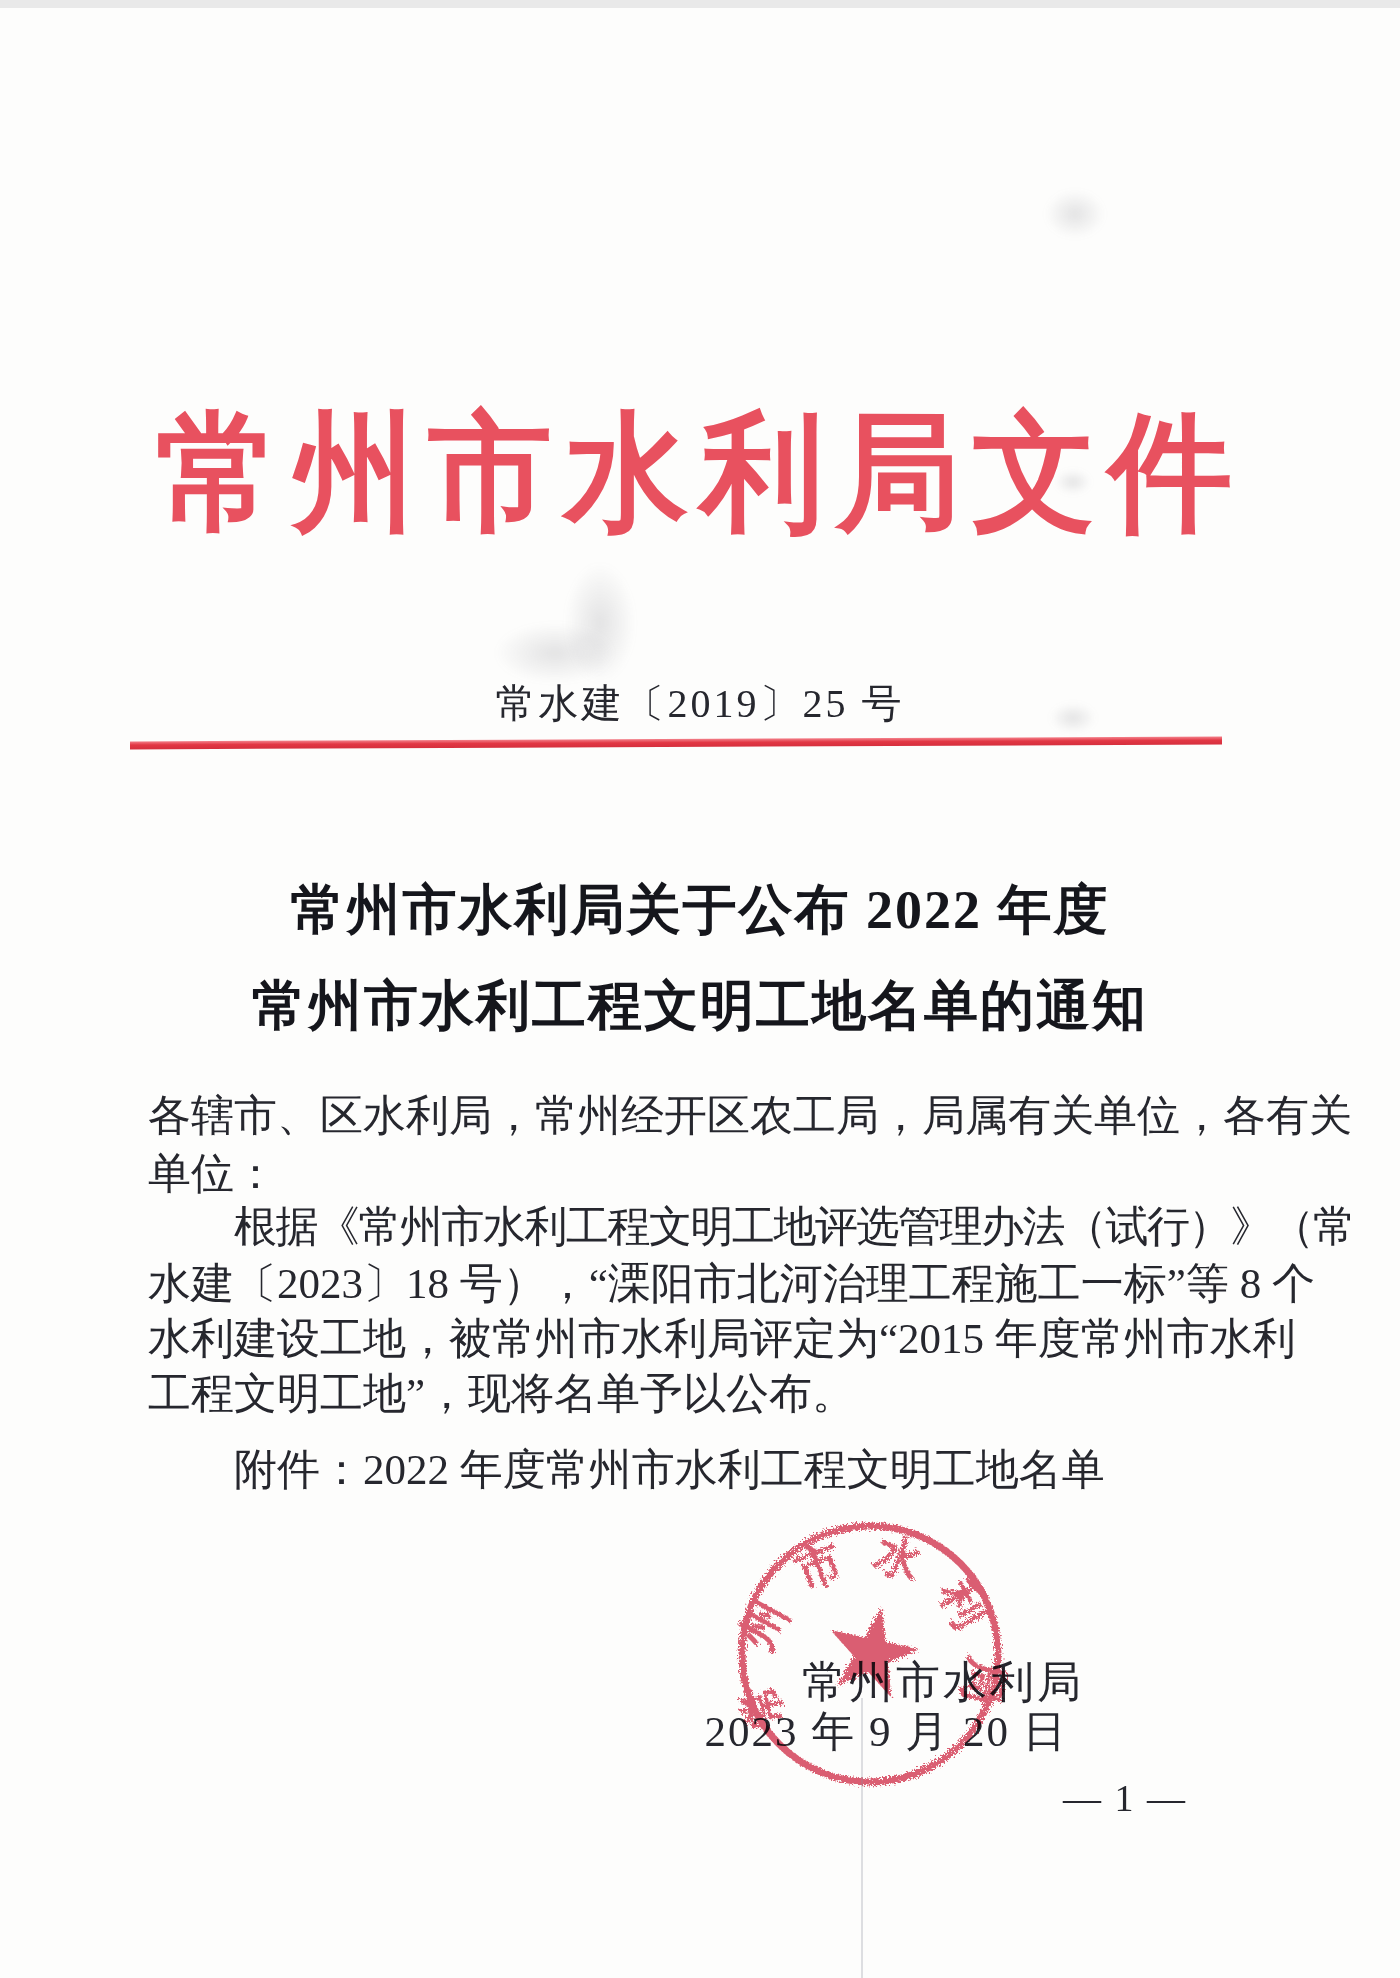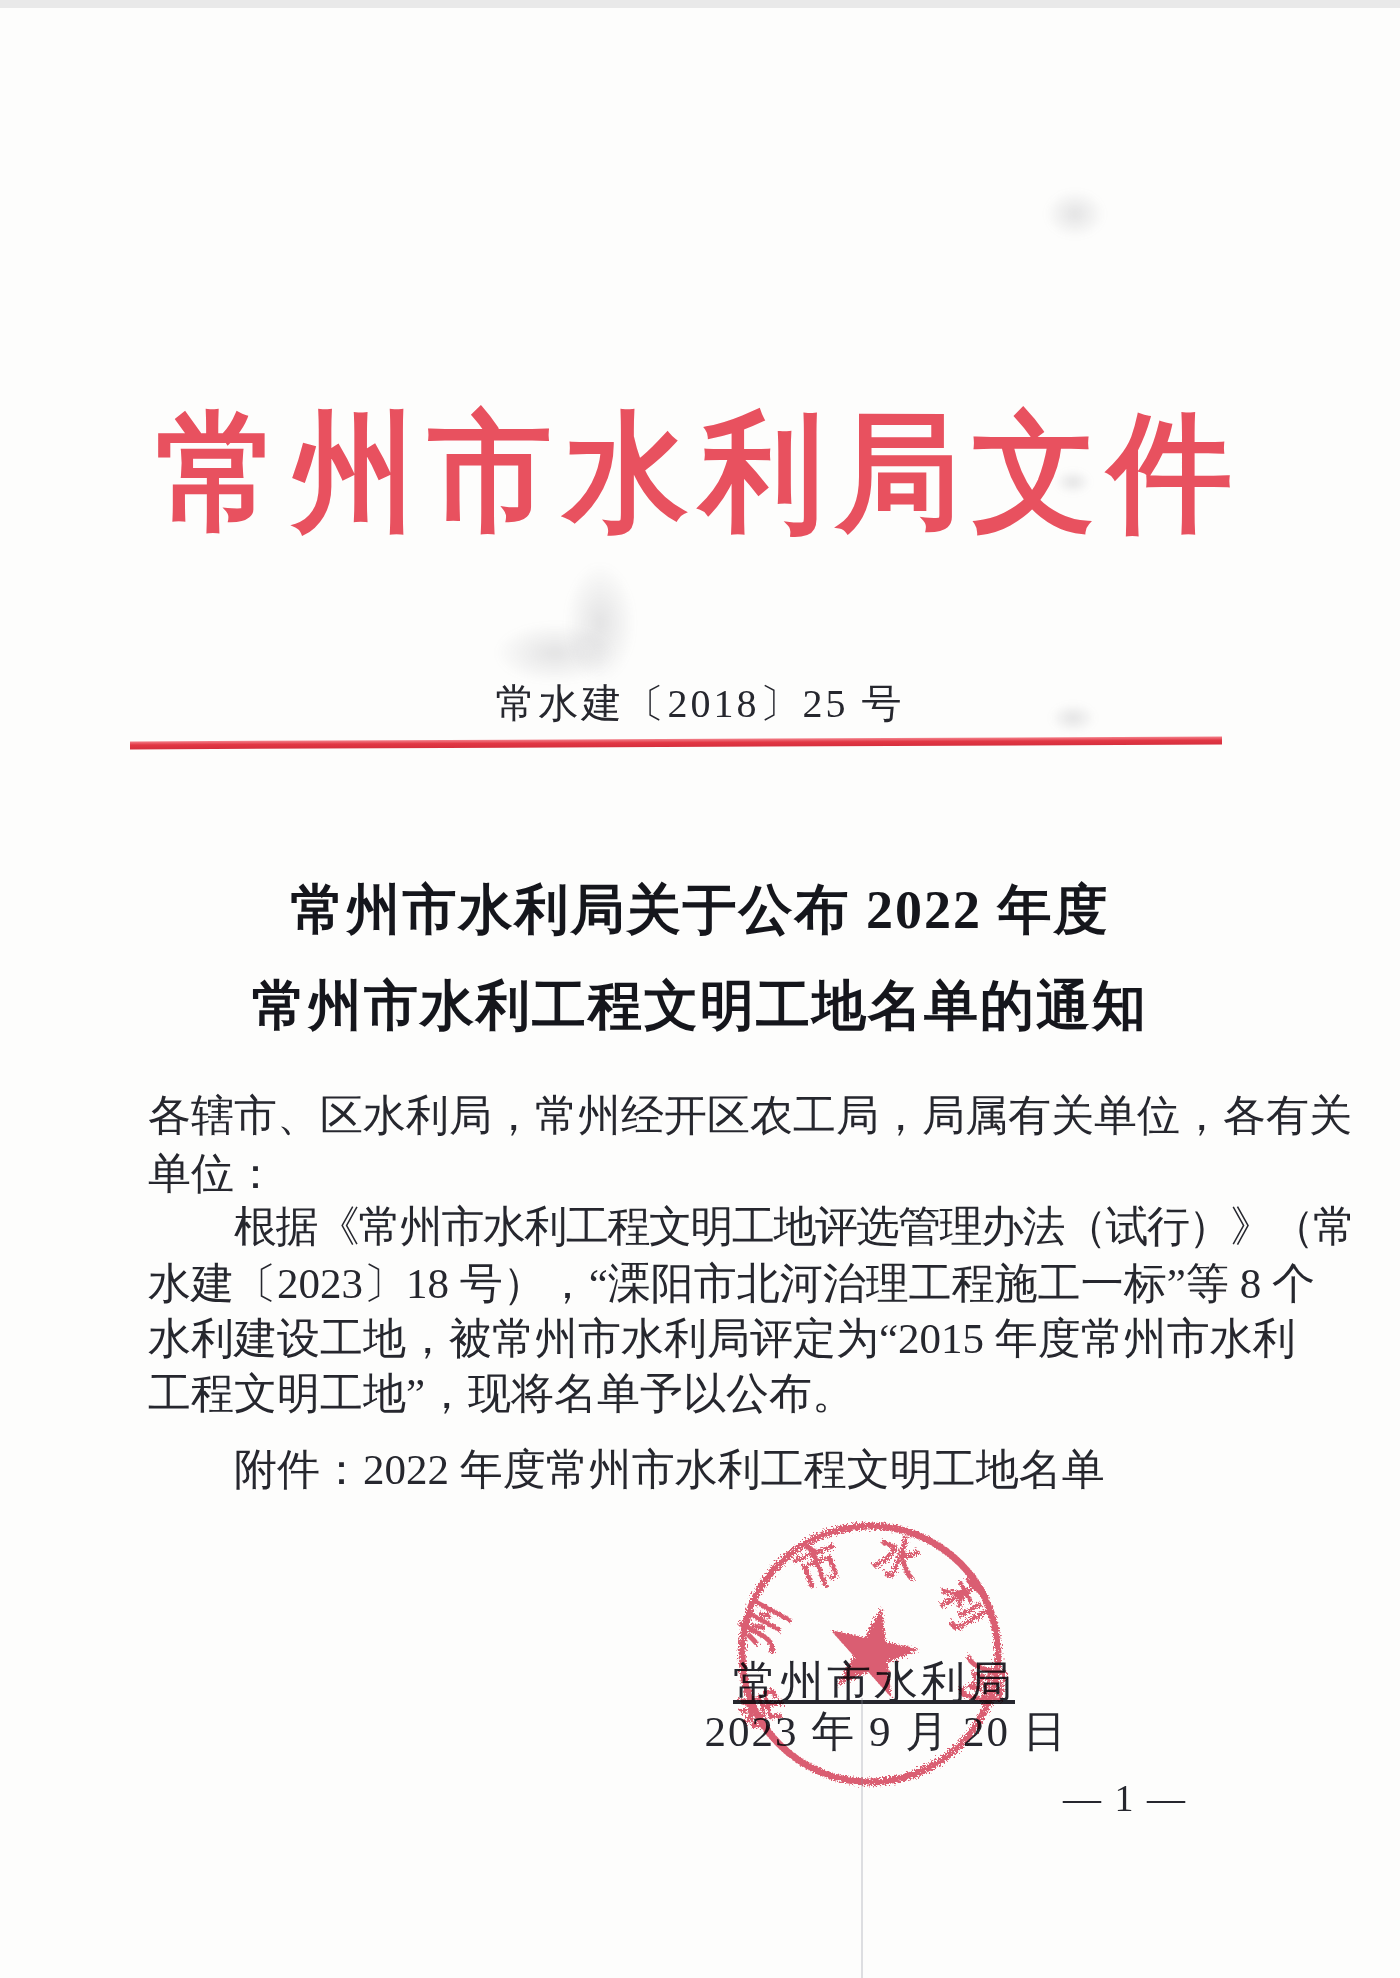--- a/index.html
+++ b/index.html
@@ -66,22 +66,22 @@
   .body-line.tight{letter-spacing:-1.5px;}
   .bl-0{top:1082px;}
   .bl-1{top:1140px;}
   .bl-2{top:1193px;}
   .bl-3{top:1250px;}
   .bl-4{top:1305px;}
   .bl-5{top:1360px;}
   .bl-6{top:1436px;}
   .sig-org{
     position:absolute;top:1645px;left:664px;width:420px;
-    text-align:center;font-size:44px;letter-spacing:3px;
-    color:var(--ink-black);white-space:nowrap;text-decoration:underline;
+    text-align:right;font-size:44px;letter-spacing:3px;
+    color:var(--ink-black);white-space:nowrap;
   }
   .sig-date{
     position:absolute;top:1695px;left:666px;width:440px;
     text-align:center;font-size:43px;letter-spacing:2px;
     color:var(--ink-black);white-space:nowrap;
   }
   .seal{
     position:absolute;top:1496px;left:720px;
     width:300px;height:300px;
     mix-blend-mode:multiply;
@@ -117,21 +117,21 @@
   .sm-4{top:695px;left:1050px;width:46px;height:30px;}
   .sm-5{top:462px;left:1055px;width:36px;height:24px;}
 </style>
 </head>
 <body>
 
 <div class="page">
 
   <div class="masthead">常州市水利局文件</div>
 
-  <div class="doc-number">常水建〔2018〕25 号</div>
+  <div class="doc-number">常水建〔2019〕25 号</div>
 
   <div class="red-divider"></div>
 
   <div class="notice-title l1">常州市水利局关于公布 2022 年度</div>
 
   <div class="notice-title l2">常州市水利工程文明工地名单的通知</div>
 
   <div class="body-line bl-0">各辖市、区水利局，常州经开区农工局，局属有关单位，各有关</div>
 
   <div class="body-line bl-1">单位：</div>

